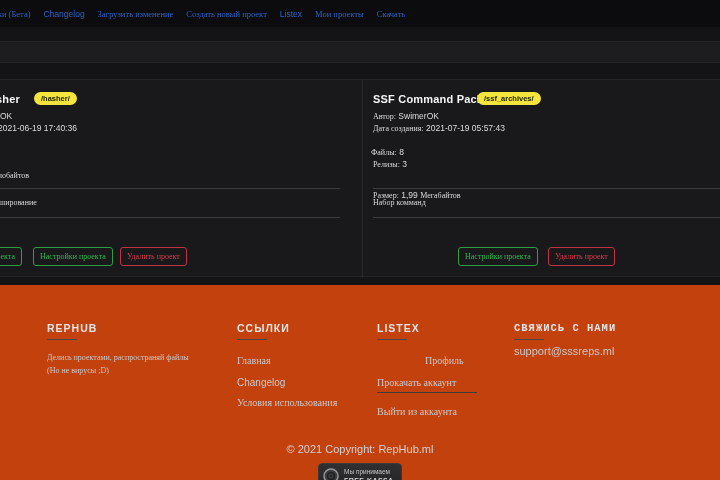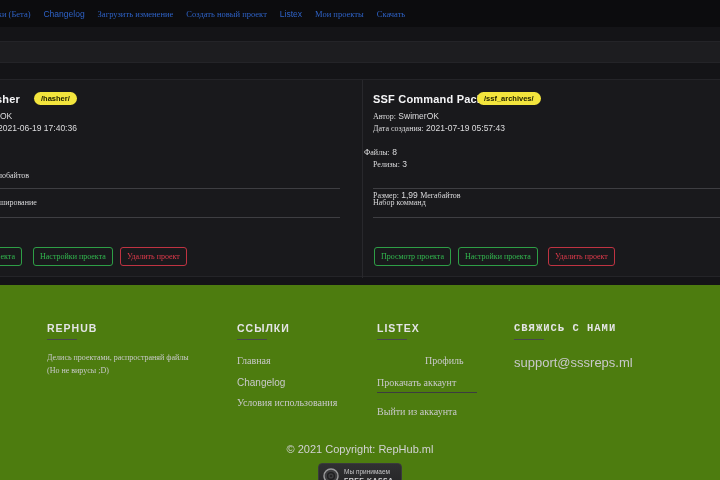--- a/index.html
+++ b/index.html
@@ -34,21 +34,21 @@
   .meta .lbl { position:static; font-family:"Liberation Serif", serif; font-size:8px; }
   .meta .val { position:static; font-family:"Liberation Sans", sans-serif; }
   .hline { height:1px; background:#3e3e42; }
   .desc { font-size:8px; color:#d8d8da; }
   .btn { top:167px; font-size:8px; padding:4px 6px; border-radius:3px; background:transparent;
          cursor:pointer; font-family:"Liberation Serif", serif; line-height:9px; }
   .btn-green { color:#32b94f; border:1px solid #2e9e46; }
   .btn-red   { color:#e03a4b; border:1px solid #bf3342; }
 
   
-  .footer { position:absolute; left:0; top:285px; width:720px; height:195px; background:#4d7c0f; }
+  .footer { position:absolute; left:0; top:285px; width:720px; height:195px; background:#c2410c; }
   .footer * { position:absolute; white-space:nowrap; }
   .fh { font-size:10.5px; font-weight:bold; letter-spacing:1px; color:#e4e4e6; top:37px; }
   .fh-line { top:54px; width:30px; height:1px; background:#48484c; }
   .ftext { font-size:8px; color:#c9c9cb; font-family:"Liberation Serif", serif; }
   .flink { font-size:10px; color:#c9c9cb; text-decoration:none; cursor:pointer; }
   .col3-divider { top:107px; left:377px; width:100px; height:1px; background:#3c3c40; }
   .copyright { top:158px; left:0; width:720px; text-align:center; font-size:11px; color:#d2d2d4; }
   .pay-badge { top:178px; left:318px; width:84px; height:26px; background:linear-gradient(#303032,#242426);
                border:1px solid #3a3a3c; border-radius:4px; display:flex; align-items:center;
                padding-left:4px; cursor:pointer; }
@@ -98,39 +98,38 @@
       <span class="tag-badge" style="left:114px;">/ssf_archives/</span>
 
       <span class="meta" style="left:10px; top:31px;">
         <span class="lbl">Автор:</span>
         <span class="val">SwimerOK</span>
       </span>
       <span class="meta" style="left:10px; top:43px;">
         <span class="lbl">Дата создания:</span>
         <span class="val">2021-07-19 05:57:43</span>
       </span>
-      <span class="meta" style="left:1px; top:67px;">
+      <span class="meta" style="left:8px; top:67px;">
         <span class="lbl">Файлы:</span>
         <span class="val">8</span>
       </span>
       <span class="meta" style="left:10px; top:79px;">
         <span class="lbl">Релизы:</span>
         <span class="val">3</span>
       </span>
       <span class="meta" style="left:10px; top:90px;margin-top:20px;">
         <span class="lbl">Размер:</span>
         <span class="val">1,99</span>
         <span class="lbl">Мегабайтов</span>
       </span>
 
       <div class="hline" style="left:10px; right:0; top:108px;"></div>
       <span class="desc f-serif" style="left:10px; top:118px;">Набор комманд</span>
       <div class="hline" style="left:10px; right:0; top:137px;"></div>
 
-      <button class="btn btn-green" style="left:11px;">Просмотр проекта</button>
       <button class="btn btn-green" style="left:95px;">Настройки проекта</button>
       <button class="btn btn-red" style="left:185px;">Удалить проект</button>
     </div>
   </section>
 
   <footer class="footer">
 
     <span class="fh f-sans" style="left:47px;">REPHUB</span>
     <div class="fh-line" style="left:47px;"></div>
     <span class="ftext" style="left:47px; top:68px;">Делись проектами, распространяй файлы</span>
@@ -144,21 +143,21 @@
 
     <span class="fh f-sans" style="left:377px;">LISTEX</span>
     <div class="fh-line" style="left:377px;"></div>
     <a class="flink f-serif" style="left:377px; top:70px;padding-left:48px;">Профиль</a>
     <a class="flink f-serif" style="left:377px; top:92px;">Прокачать аккаунт</a>
     <div class="col3-divider"></div>
     <a class="flink f-serif" style="left:377px; top:121px;">Выйти из аккаунта</a>
 
     <span class="fh f-sans" style="left:514px;font-family:Liberation Mono, monospace;">СВЯЖИСЬ С НАМИ</span>
     <div class="fh-line" style="left:514px;"></div>
-    <a class="flink f-sans" style="left:514px; top:70px; font-size:13px;">support@sssreps.ml</a>
+    <a class="flink f-sans" style="left:514px; top:60px; font-size:11px;">support@sssreps.ml</a>
 
     <div class="copyright f-sans">© 2021 Copyright: RepHub.ml</div>
 
     <div class="pay-badge">
       <svg class="pay-icon" viewBox="0 0 16 16">
         <circle cx="8" cy="8" r="7" fill="#3c3c3e" stroke="#9a9a9c" stroke-width="1.4"></circle>
         <circle cx="8" cy="8" r="3.4" fill="none" stroke="#1e1e20" stroke-width="1.4"></circle>
         <circle cx="8" cy="8" r="1.1" fill="#1e1e20"></circle>
       </svg>
       <span class="pay-text">

